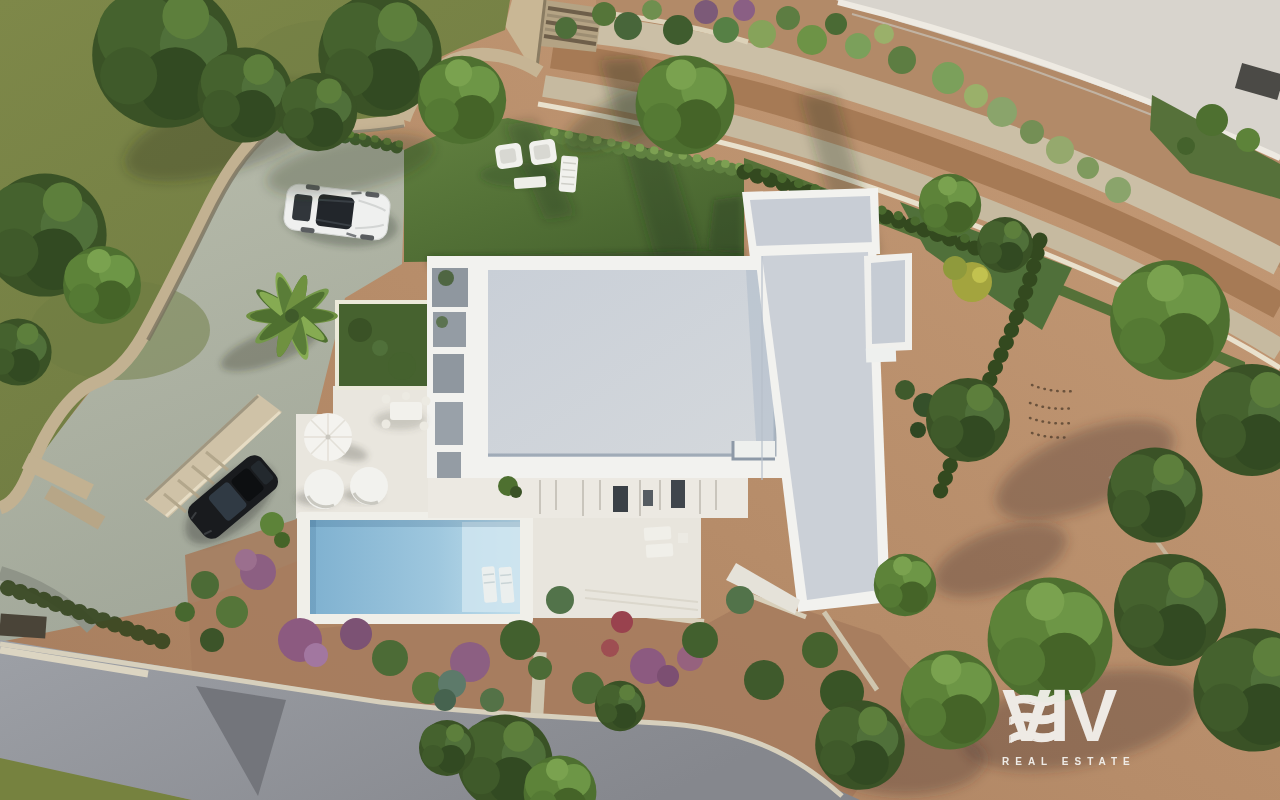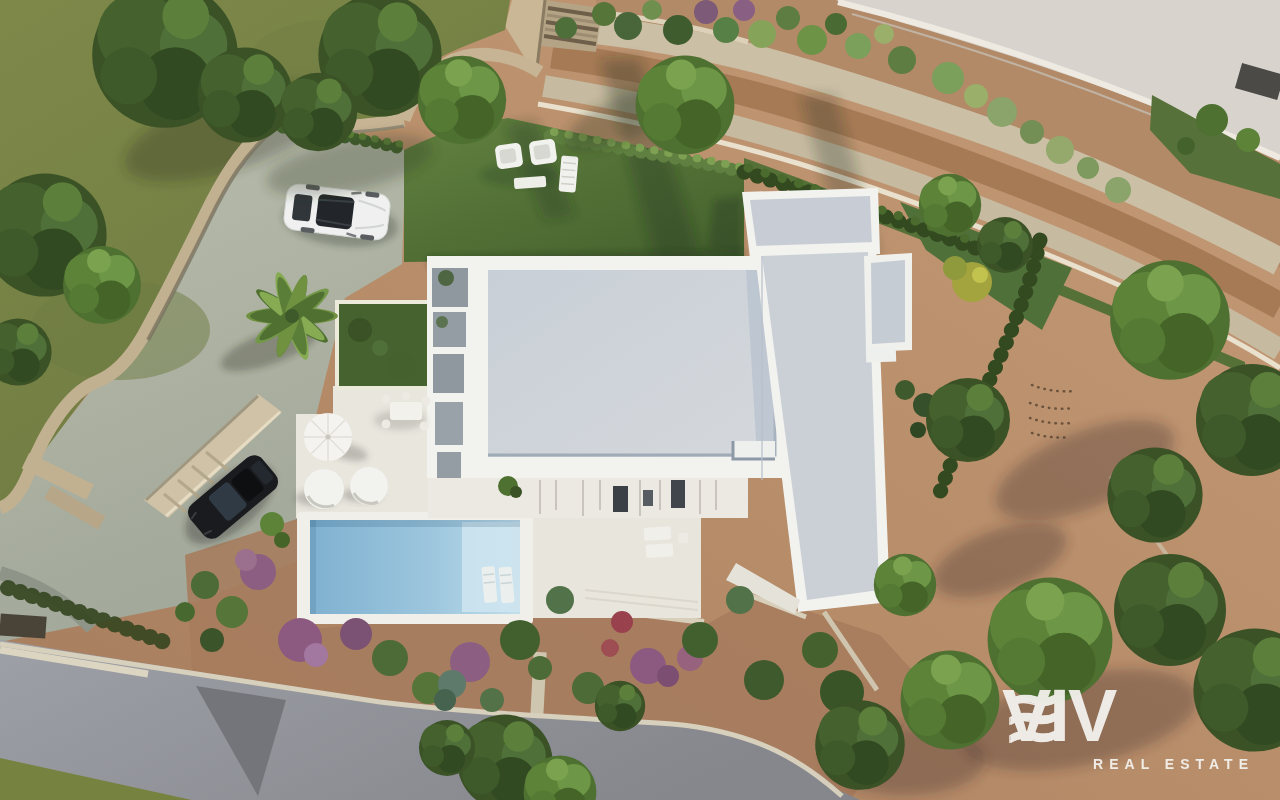--- a/index.html
+++ b/index.html
@@ -14,21 +14,21 @@
     opacity:.94;color:#f4f2ee;user-select:none;
   }
   .wm-row{display:flex;align-items:flex-start;}
   .wm-brand{
     font-size:74px;line-height:56px;font-weight:700;letter-spacing:-2px;
     font-family:"Liberation Sans",sans-serif;
   }
   .wm-bars{margin-left:9px;margin-top:2px;}
   .wm-bars-outline{margin-left:7px;margin-top:2px;}
   .wm-tagline{
-    margin-top:12px;text-align:right;font-size:14px;font-weight:700;
+    margin-top:12px;text-align:left;font-size:10px;font-weight:700;
     letter-spacing:6px;white-space:nowrap;
   }
 </style>
 </head>
 <body>
 
 <div class="scene">
 <svg width="1280" height="800" viewBox="0 0 1280 800">
   <defs>
     <linearGradient id="dirtG" x1="1" y1="0" x2="0" y2="1">

